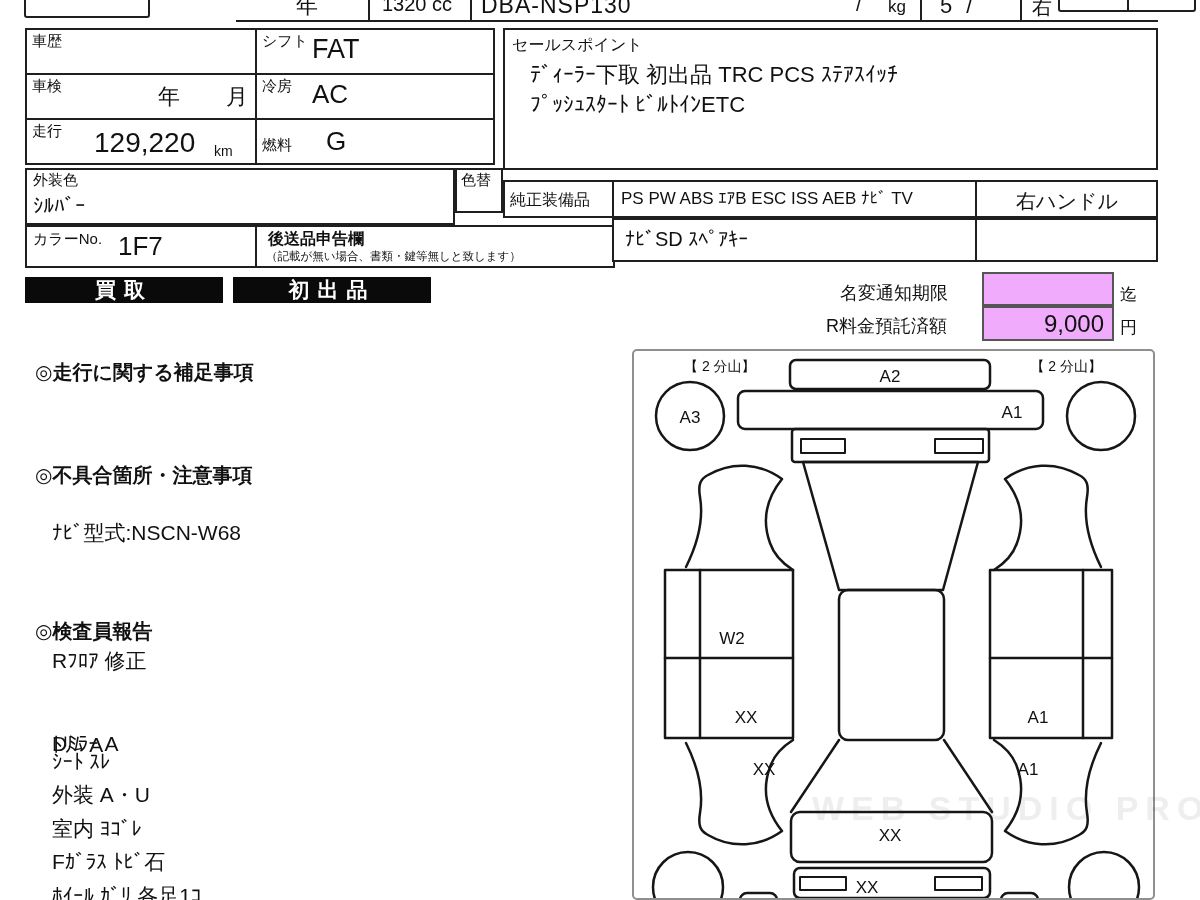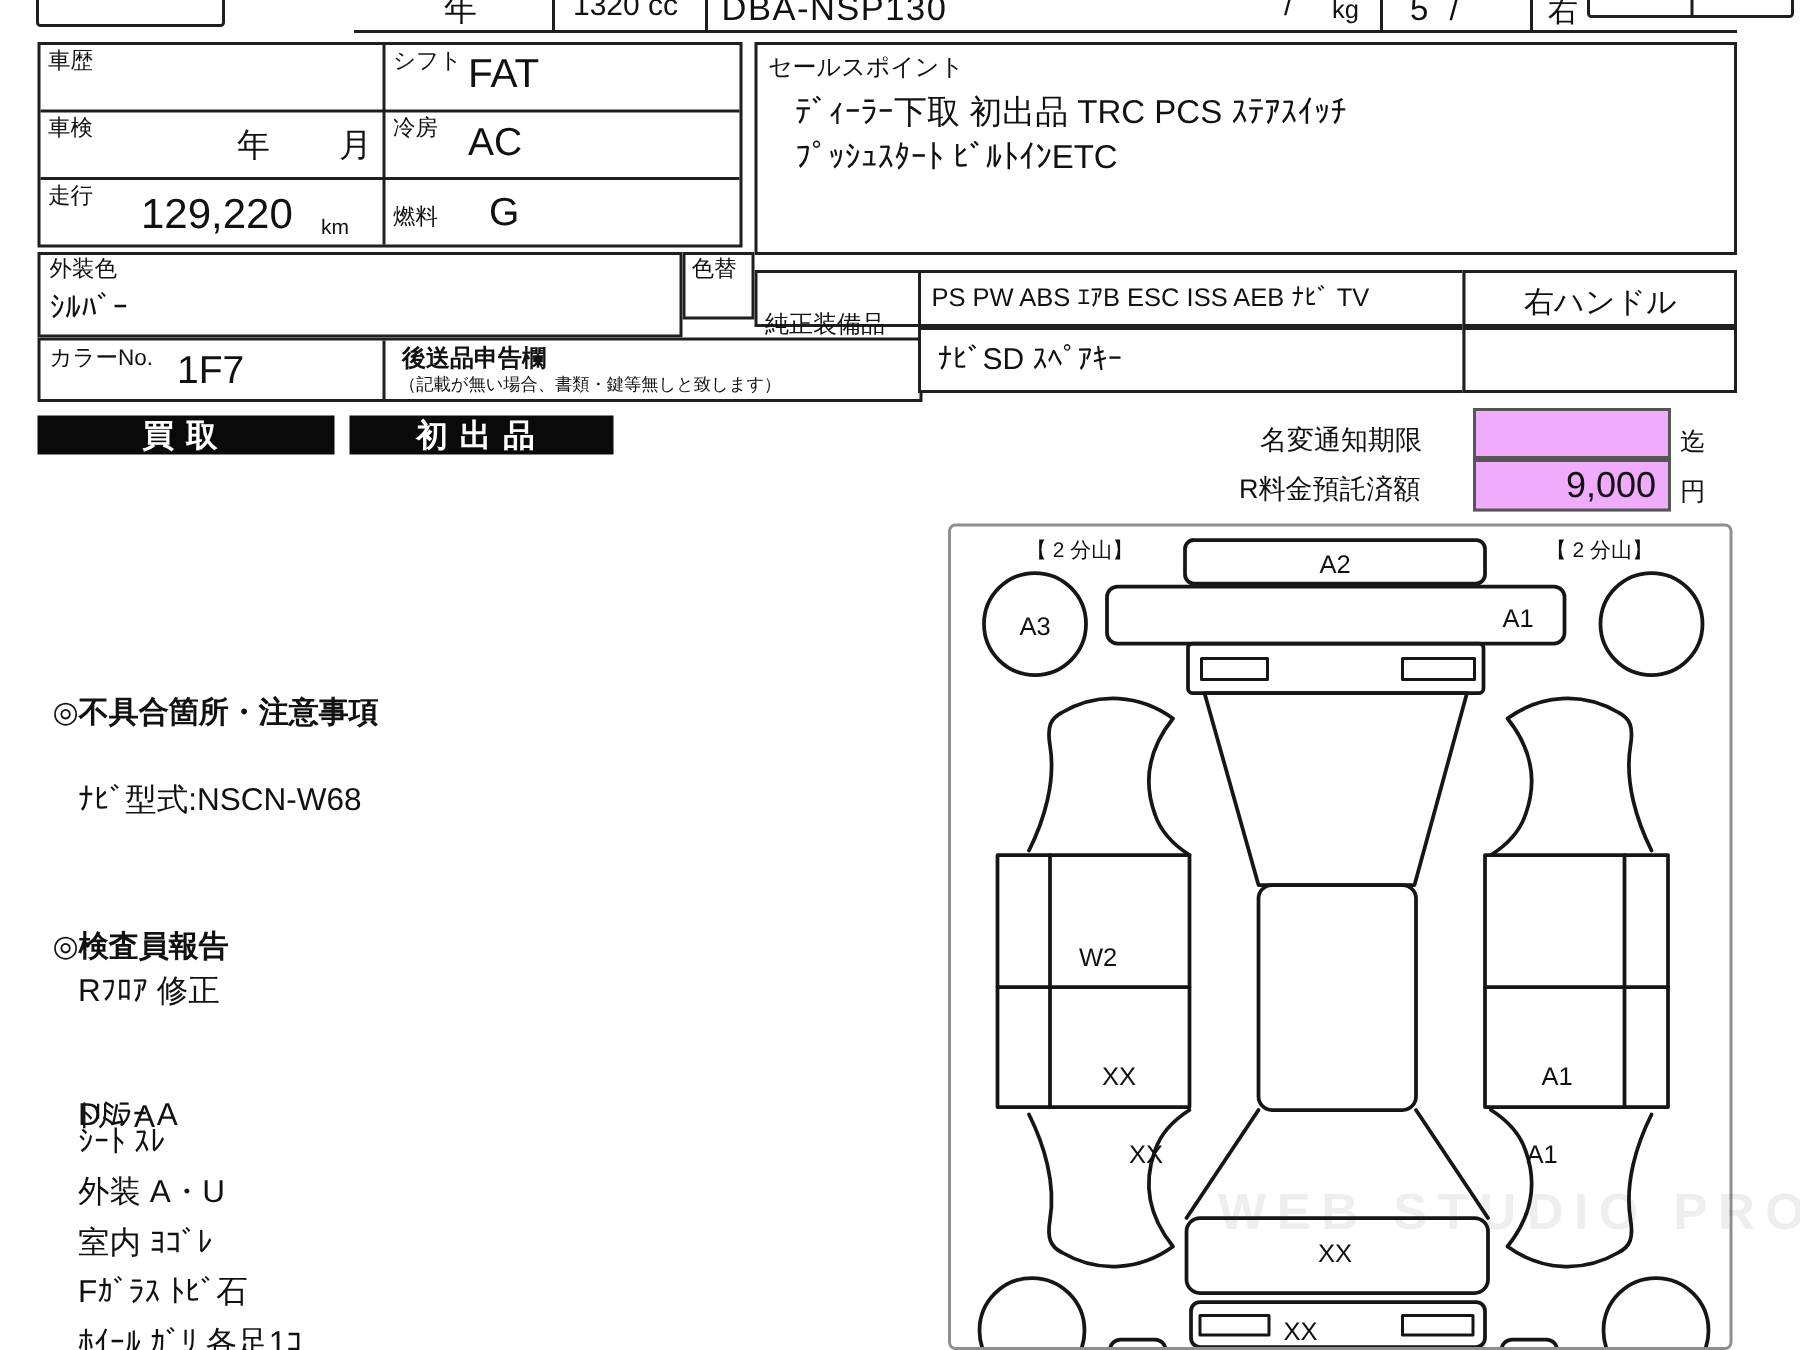--- a/index.html
+++ b/index.html
@@ -86,38 +86,39 @@
 
   <div class="box" style="left:25px;top:225px;width:590px;height:43px;"></div>
   <div class="vline" style="left:255px;top:227px;height:39px;"></div>
   <div class="abs lbl" style="left:33px;top:231px;">カラーNo.</div>
   <div class="abs" style="left:118px;top:231px;font-size:26px;">1F7</div>
   <div class="abs" style="left:268px;top:229px;font-size:16px;font-weight:600;">後送品申告欄</div>
   <div class="abs nowrap" style="left:266px;top:249px;font-size:11.5px;">（記載が無い場合、書類・鍵等無しと致します）</div>
 
   <div class="box" style="left:503px;top:180px;width:474px;height:38px;"></div>
   <div class="vline" style="left:612px;top:182px;height:34px;"></div>
-  <div class="abs" style="left:510px;top:190px;font-size:16px;margin-top:16px;">純正装備品</div>
+  <div class="abs" style="left:510px;top:190px;font-size:16px;">純正装備品</div>
   <div class="abs nowrap" style="left:621px;top:189px;font-size:17px;">PS PW ABS ｴｱB ESC ISS AEB ﾅﾋﾞ TV</div>
   <div class="box" style="left:975px;top:180px;width:183px;height:38px;"></div>
   <div class="abs" style="left:1016px;top:188px;font-size:20px;">右ハンドル</div>
   <div class="box" style="left:612px;top:218px;width:365px;height:44px;"></div>
   <div class="abs nowrap" style="left:625px;top:228px;font-size:20px;">ﾅﾋﾞSD ｽﾍﾟｱｷｰ</div>
   <div class="box" style="left:975px;top:218px;width:183px;height:44px;"></div>
 
   <div class="badge" style="left:25px;top:277px;width:198px;height:26px;">買取</div>
-  <div class="badge" style="left:233px;top:277px;width:176px;height:26px;">初出品</div>
+  <div class="badge" style="left:233px;top:277px;width:198px;height:26px;">初出品</div>
 
   <div class="abs nowrap" style="left:840px;top:281px;font-size:18px;">名変通知期限</div>
   <div class="gbox" style="left:982px;top:272px;width:132px;height:34px;"></div>
   <div class="abs" style="left:1120px;top:283px;font-size:17px;">迄</div>
   <div class="abs nowrap" style="left:826px;top:314px;font-size:18px;">R料金預託済額</div>
   <div class="gbox" style="left:982px;top:306px;width:132px;height:35px;display:flex;align-items:center;justify-content:flex-end;padding-right:8px;font-size:24px;">9,000</div>
   <div class="abs" style="left:1120px;top:316px;font-size:17px;">円</div>
 
+  <div class="abs sec-title nowrap" style="left:35px;top:362px;">◎走行に関する補足事項</div>
   <div class="abs sec-title nowrap" style="left:35px;top:465px;">◎不具合箇所・注意事項</div>
   <div class="abs nowrap" style="left:52px;top:491px;font-size:21px;margin-top:28px;">ﾅﾋﾞ型式:NSCN-W68</div>
   <div class="abs sec-title nowrap" style="left:35px;top:621px;">◎検査員報告</div>
   <div class="insp-item" style="top:650px;">Rﾌﾛｱ 修正</div>
   <div class="insp-item" style="top:720px;margin-top:13px;">Dﾐﾗｰ A</div>
   <div class="insp-item" style="top:734px;text-align:center;">ﾄﾘﾑ A</div>
   <div class="insp-item" style="top:751px;">ｼｰﾄ ｽﾚ</div>
   <div class="insp-item" style="top:784px;">外装 A・U</div>
   <div class="insp-item" style="top:818px;">室内 ﾖｺﾞﾚ</div>
   <div class="insp-item" style="top:851px;">Fｶﾞﾗｽ ﾄﾋﾞ石</div>

